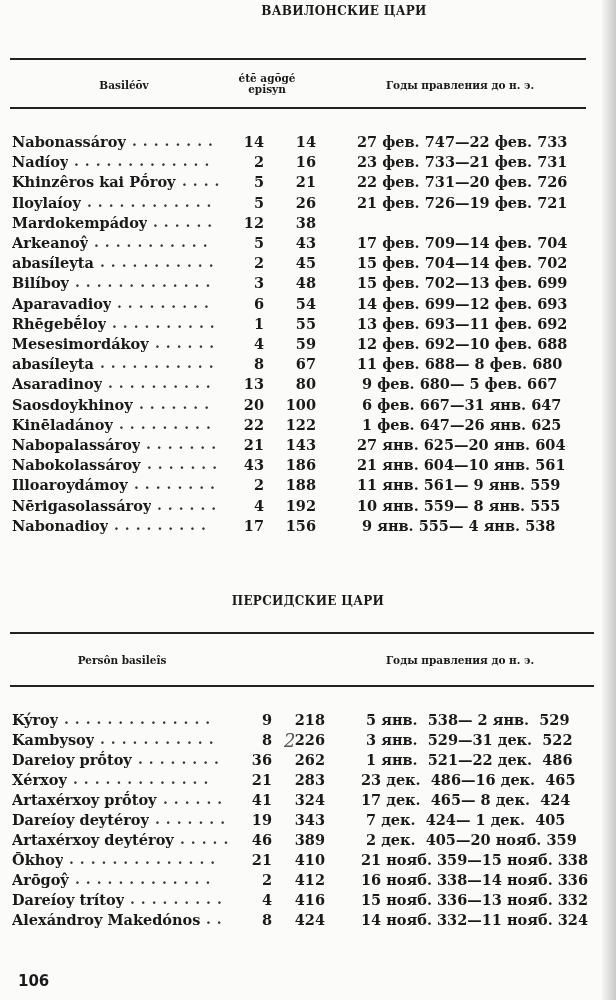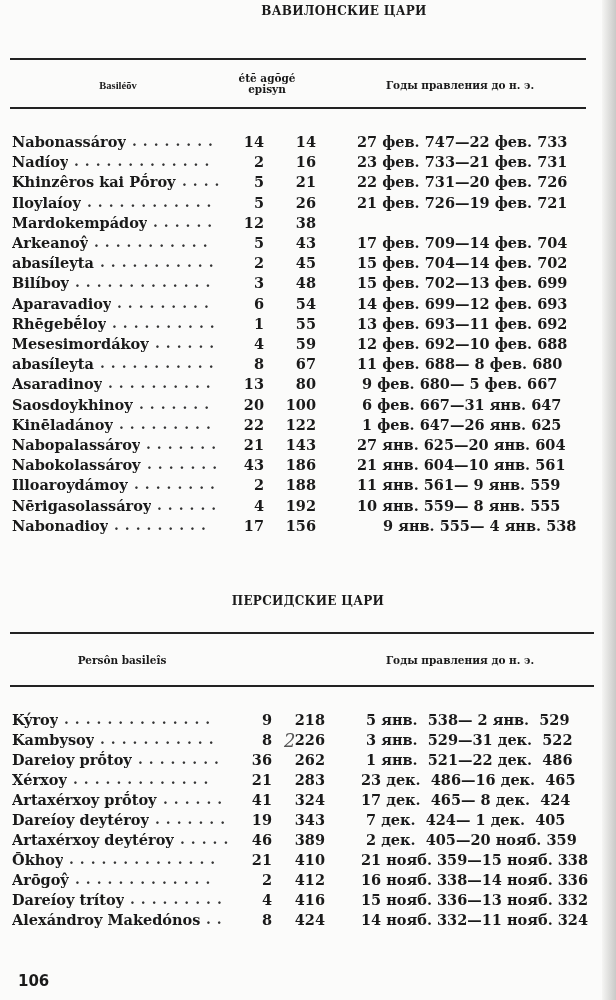--- a/index.html
+++ b/index.html
@@ -35,21 +35,21 @@
   .pg { position:absolute; left:18px; top:972px; font-size:15px; font-weight:bold; font-family:"DejaVu Sans", sans-serif; }
   .note { position:absolute; left:284px; top:730px; font-size:18px; color:#555; font-style:italic; }
 </style>
 </head>
 <body>
 
 <div class="edge"></div>
 
 <div class="title" style="top:4px;margin-left:36px;">ВАВИЛОНСКИЕ ЦАРИ</div>
 <div class="rule" style="top:58px;"></div>
-<div class="hdr" style="left:68px; top:80px; width:100px;font-family:Liberation Serif, serif;">Basiléōv</div>
+<div class="hdr" style="left:74px; top:80px; width:100px;">Basiléōv</div>
 <div class="hdr" style="left:232px; top:73px; width:70px;">
   <div>étē agōgé</div>
   <div>episyn</div>
 </div>
 <div class="hdr" style="left:370px; top:80px; width:180px;">Годы правления до н. э.</div>
 <div class="rule" style="top:107px;"></div>
 
 <div class="rows" id="bab-rows">
     <div class="row" style="top: 133px;">
       <span class="name">Nabonassároy</span>
@@ -181,21 +181,21 @@
       <span class="dots" style="left: 157px; font: bold 14px &quot;DejaVu Serif&quot;, serif;">......</span>
       <span class="reign" style="left:228px;width:36px;">4</span>
       <span class="cum" style="left:280px;width:36px;">192</span>
       <span class="dates" style="left:357px;">10 янв. 559— 8 янв. 555</span>
     </div>
     <div class="row" style="top: 516.8px;">
       <span class="name">Nabonadioy</span>
       <span class="dots" style="left: 114px; font: bold 14px &quot;DejaVu Serif&quot;, serif;">.........</span>
       <span class="reign" style="left:228px;width:36px;">17</span>
       <span class="cum" style="left:280px;width:36px;">156</span>
-      <span class="dates" style="left:357px;margin-left:21px;"> 9 янв. 555— 4 янв. 538</span>
+      <span class="dates" style="left:357px;"> 9 янв. 555— 4 янв. 538</span>
     </div>
   </div>
 
 <div class="title" style="top:594px;">ПЕРСИДСКИЕ ЦАРИ</div>
 <div class="rule p" style="top:632px;"></div>
 <div class="hdr" style="left:62px; top:655px; width:120px;">Persôn basileîs</div>
 <div class="hdr" style="left:370px; top:655px; width:180px;">Годы правления до н. э.</div>
 <div class="rule p" style="top:685px;"></div>
 
 <div class="rows" id="per-rows">

